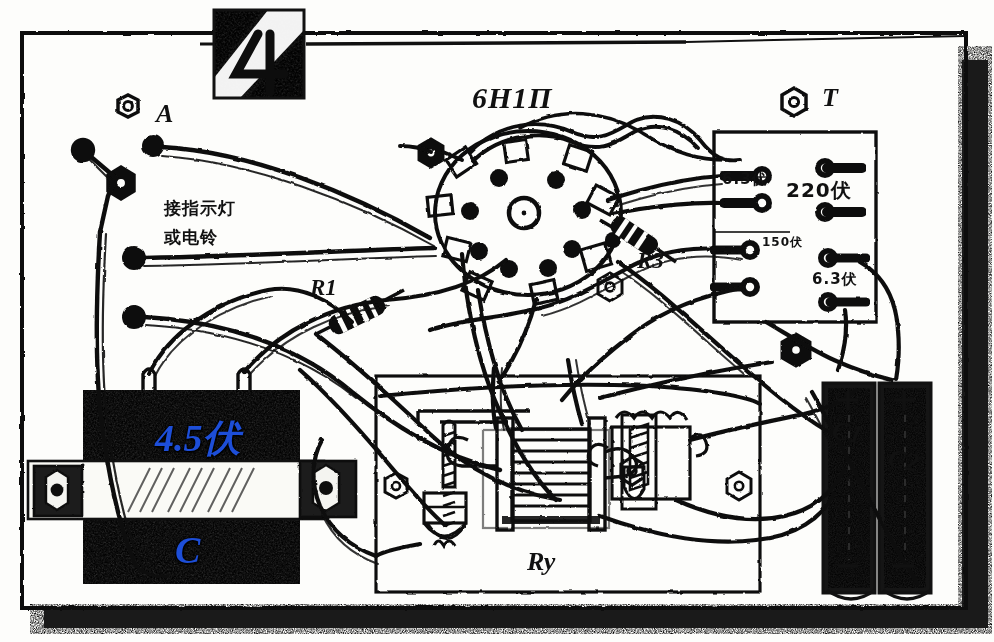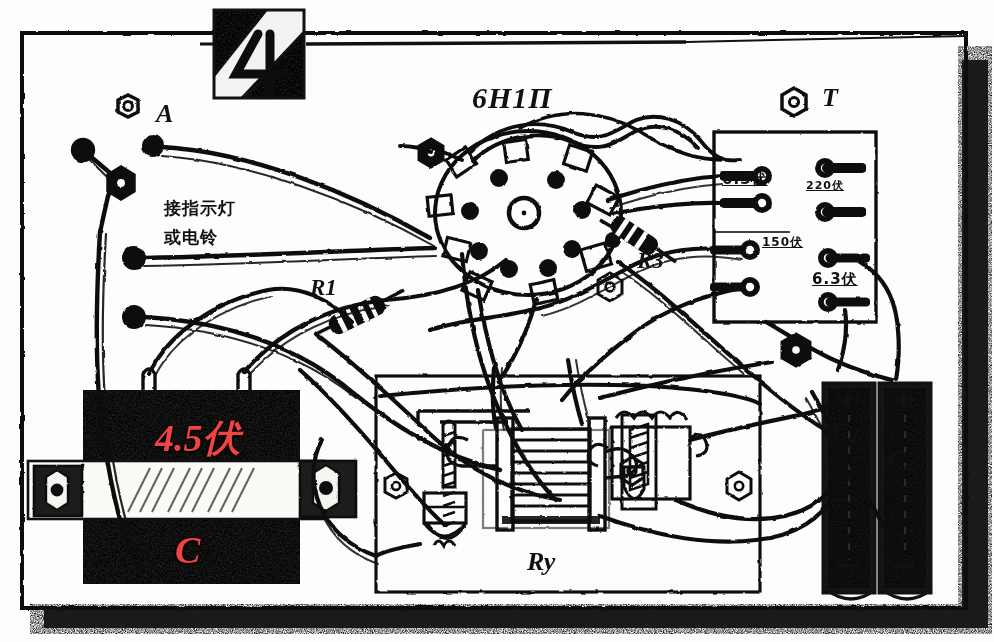--- a/index.html
+++ b/index.html
@@ -22,27 +22,27 @@
     white-space:nowrap;
     line-height:1;
     user-select:none;
   }
   .cjk{
     font-family:"DejaVu Sans", sans-serif;
     font-style:normal;
     font-weight:700;
     letter-spacing:1px;
   }
-  .tiny{font-size:13px;text-decoration:underline;}
+  .tiny{font-size:13px;}
   .note{font-size:17px;}
   .ref{font-size:23px;}
   .ref-big{font-size:26px;}
   .tube{font-size:30px;letter-spacing:1px;}
   .blockTxt{
-    color:#ef4444;
+    color:#1d4ed8;
     font-family:"Liberation Serif", serif;
     font-style:italic;
     font-weight:700;
     text-shadow:0 0 3px #000,1px 1px 2px #000,-1px 1px 2px #000;
   }
 </style>
 </head>
 <body>
 
 <div id="stage">
@@ -562,21 +562,21 @@
   <div class="lbl cjk note" style="left:164px;top:229px;font-family:Liberation Serif, serif;">或电铃</div>
 
   <div class="lbl ref" style="left:310px;top:276px;">R1</div>
 
   <div class="lbl ref" style="left:637px;top:249px;">R3</div>
 
   <div class="lbl ref-big" style="left:527px;top:549px;text-align:right;">Ry</div>
 
   <div class="lbl cjk tiny" style="left:722px;top:172px;font-size:15px;">6.3伏</div>
 
-  <div class="lbl cjk tiny" style="left:806px;top:180px;font-size:11px;">220伏</div>
+  <div class="lbl cjk tiny" style="left:786px;top:180px;font-size:20px;">220伏</div>
 
   <div class="lbl cjk tiny" style="left:762px;top:236px;font-size:12px;">150伏</div>
 
   <div class="lbl cjk tiny" style="left:812px;top:272px;font-size:15px;">6.3伏</div>
 
   <div class="blockTxt" style="position:absolute;left:155px;top:413px;font-size:38px;">4.5伏</div>
 
   <div class="blockTxt" style="position:absolute;left:175px;top:528px;font-size:38px;">C</div>
 
   <div class="lbl ref-big" style="left:832px;top:420px;transform:rotate(12deg);">C1</div>

